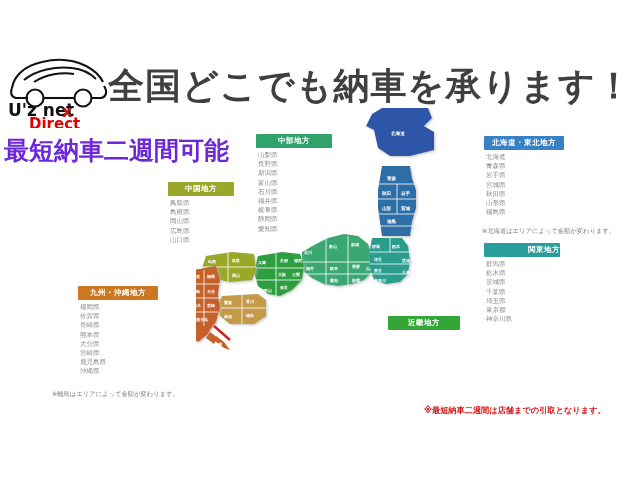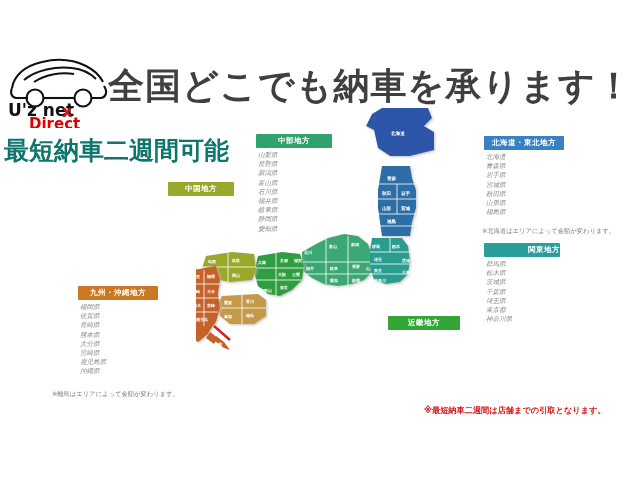--- a/index.html
+++ b/index.html
@@ -14,32 +14,32 @@
   
   .logo{position:absolute;left:4px;top:36px;width:108px;height:92px;}
   .logo svg{display:block;}
   .headline{
     position:absolute;left:108px;top:58px;width:500px;height:56px;
     font-size:36px;font-weight:bold;color:#3f3f3f;letter-spacing:1px;
     line-height:56px;white-space:nowrap;
   }
   .subline{
     position:absolute;left:4px;top:136px;width:250px;
-    font-size:25px;font-weight:bold;color:#0f766e;letter-spacing:0px;
+    font-size:25px;font-weight:bold;color:#6d28d9;letter-spacing:0px;
     line-height:30px;white-space:nowrap;
   }
 
   
   .regionbox{position:absolute;}
   .rb-head{
     text-align:center;color:#ffffff;font-size:7.5px;font-weight:bold;
     padding:3px 0 3px 0;line-height:8px;border-radius:1px;
     letter-spacing:0.5px;
   }
-  .rb-list{margin:3px 0 0 2px;padding:0;list-style:none;font-style:italic;}
+  .rb-list{margin:3px 0 0 2px;padding:0;list-style:none;}
   .rb-list li{
     font-size:6.5px;line-height:9.2px;color:#8a8a8a;white-space:nowrap;
   }
 
   
   .note-gray{
     position:absolute;font-size:6.3px;color:#7a7a7a;white-space:nowrap;
   }
   .note-red{
     position:absolute;font-size:8.2px;font-weight:bold;color:#d61818;
@@ -210,20 +210,27 @@
       <li>石川県</li>
       <li>福井県</li>
       <li>岐阜県</li>
       <li>静岡県</li>
       <li>愛知県</li>
     </ul>
   </div>
 
   <div class="regionbox" style="left:168px;top:182px;width:66px;">
     <div class="rb-head" style="background:#9aa82a;">中国地方</div>
+    <ul class="rb-list">
+      <li>鳥取県</li>
+      <li>島根県</li>
+      <li>岡山県</li>
+      <li>広島県</li>
+      <li>山口県</li>
+    </ul>
   </div>
 
   <div class="regionbox" style="left:484px;top:136px;width:80px;">
     <div class="rb-head" style="background:#3a80c4;">北海道・東北地方</div>
     <ul class="rb-list">
       <li>北海道</li>
       <li>青森県</li>
       <li>岩手県</li>
       <li>宮城県</li>
       <li>秋田県</li>

